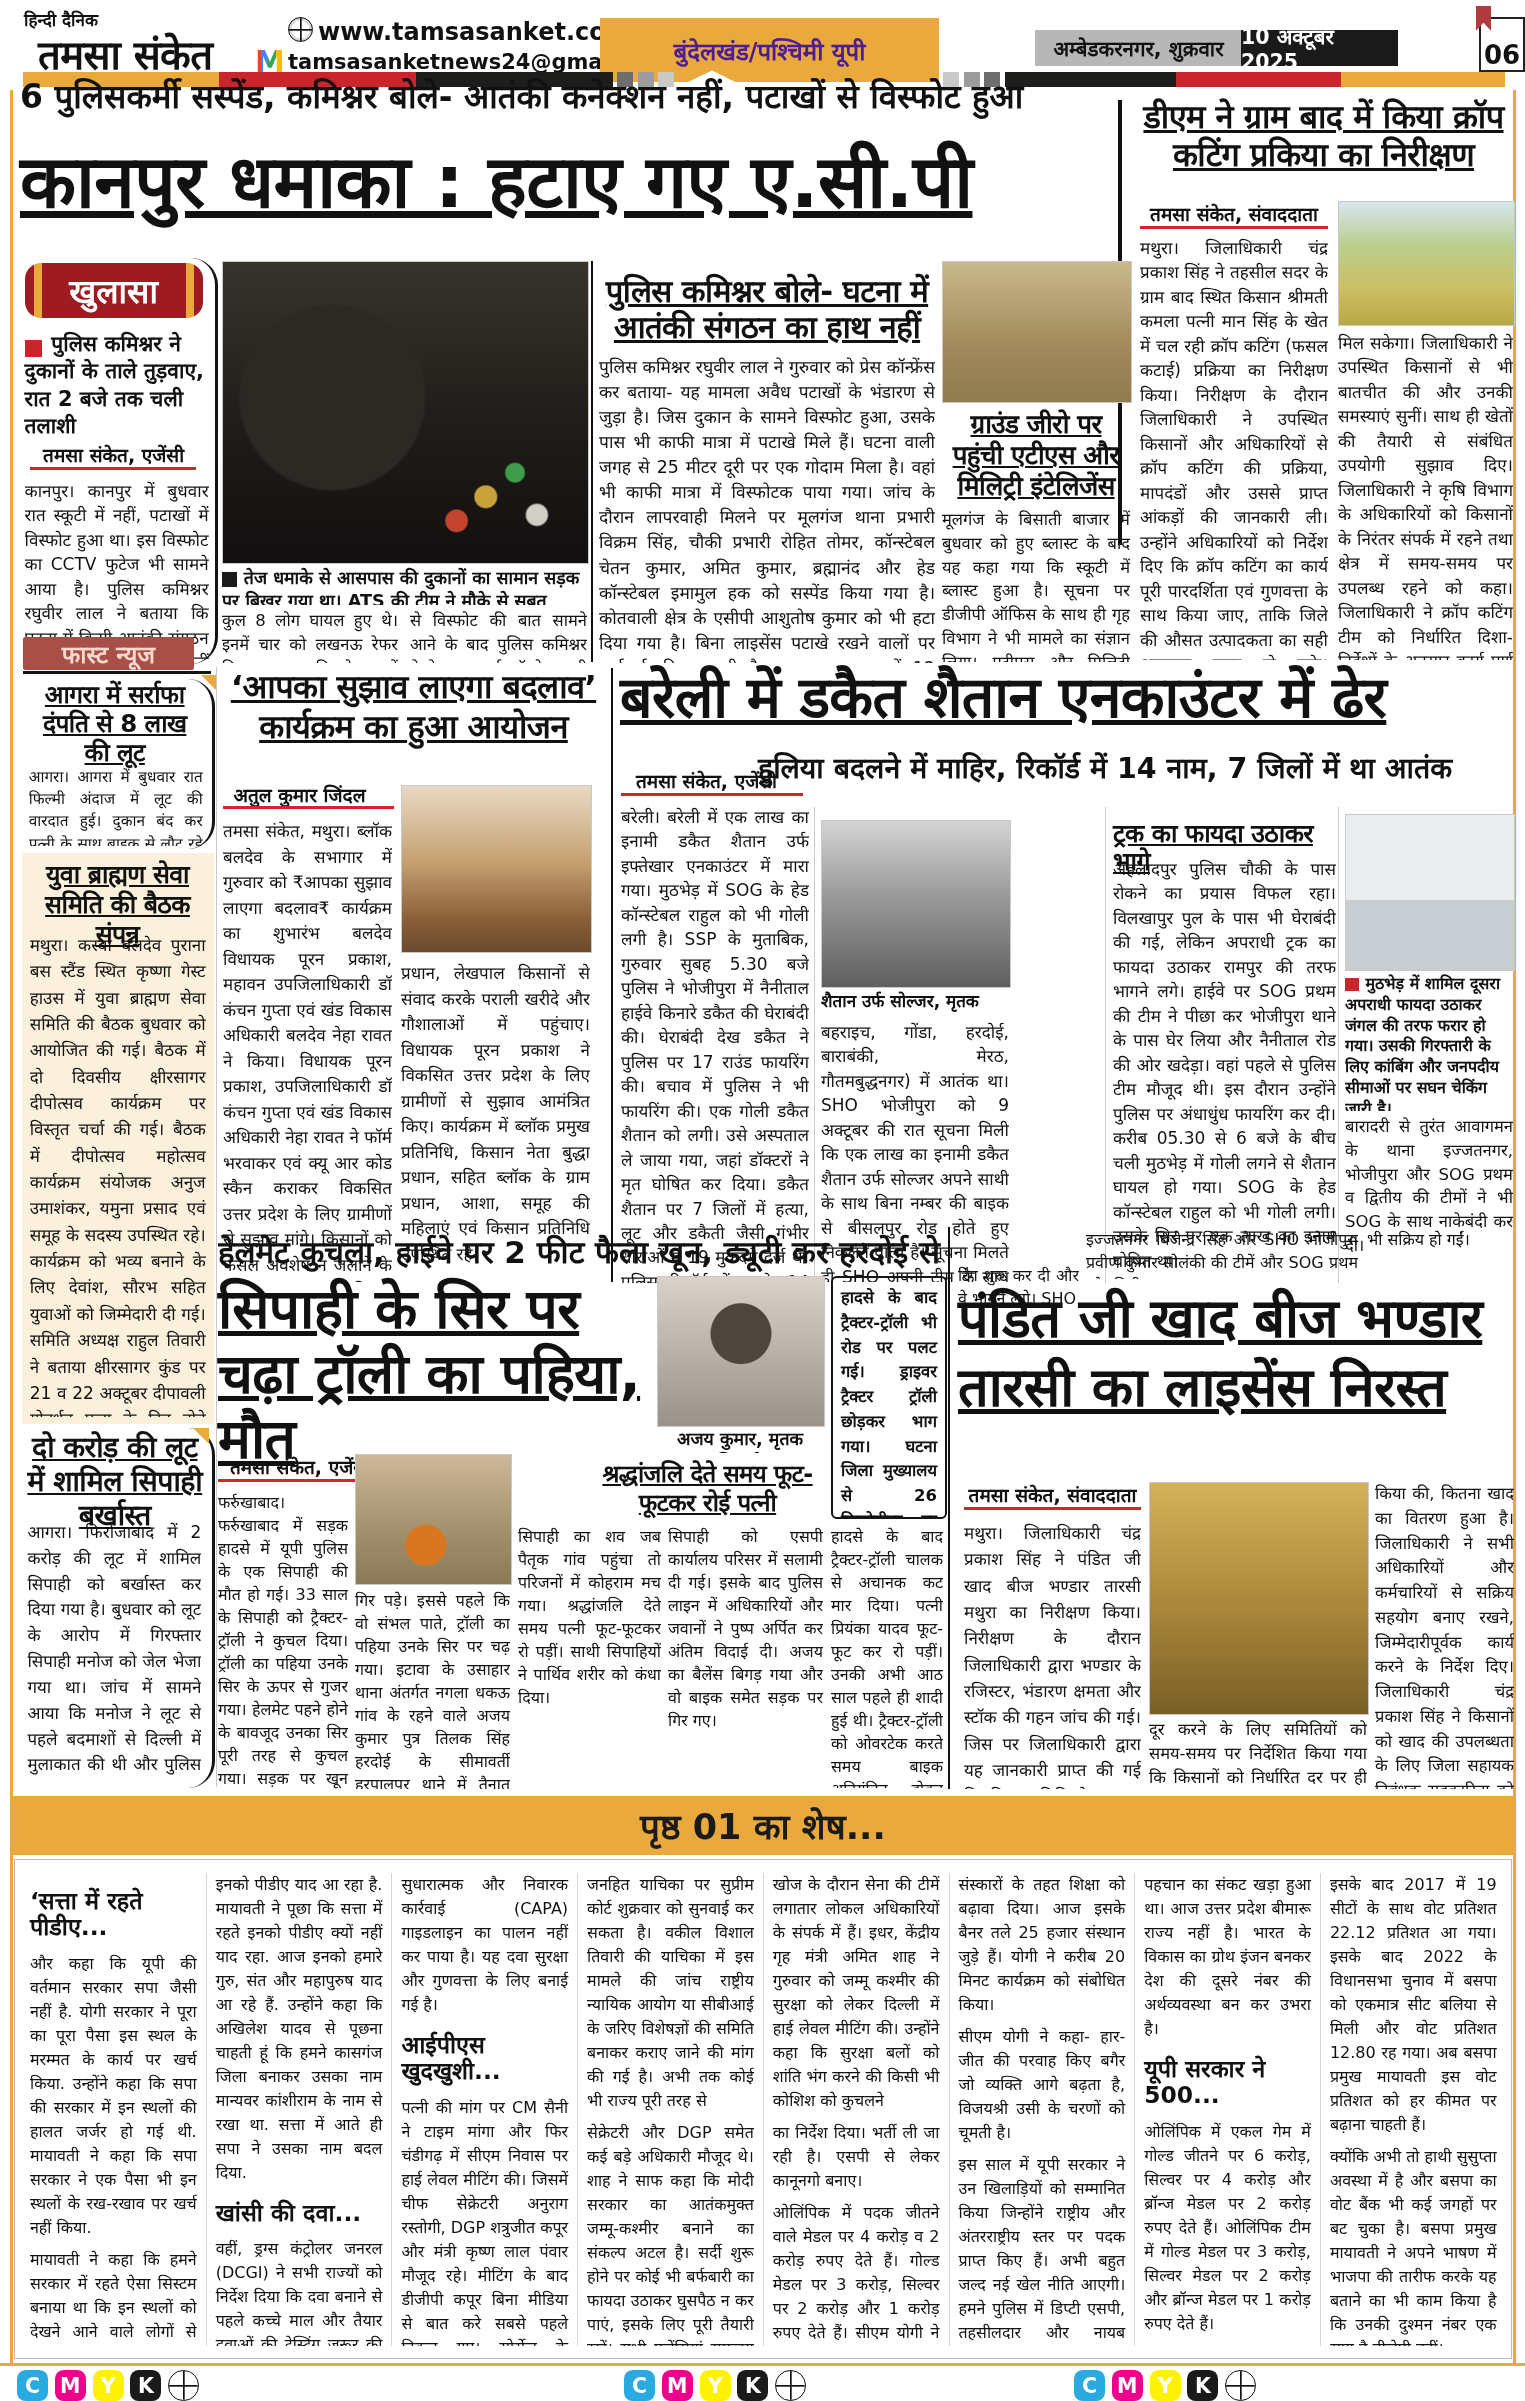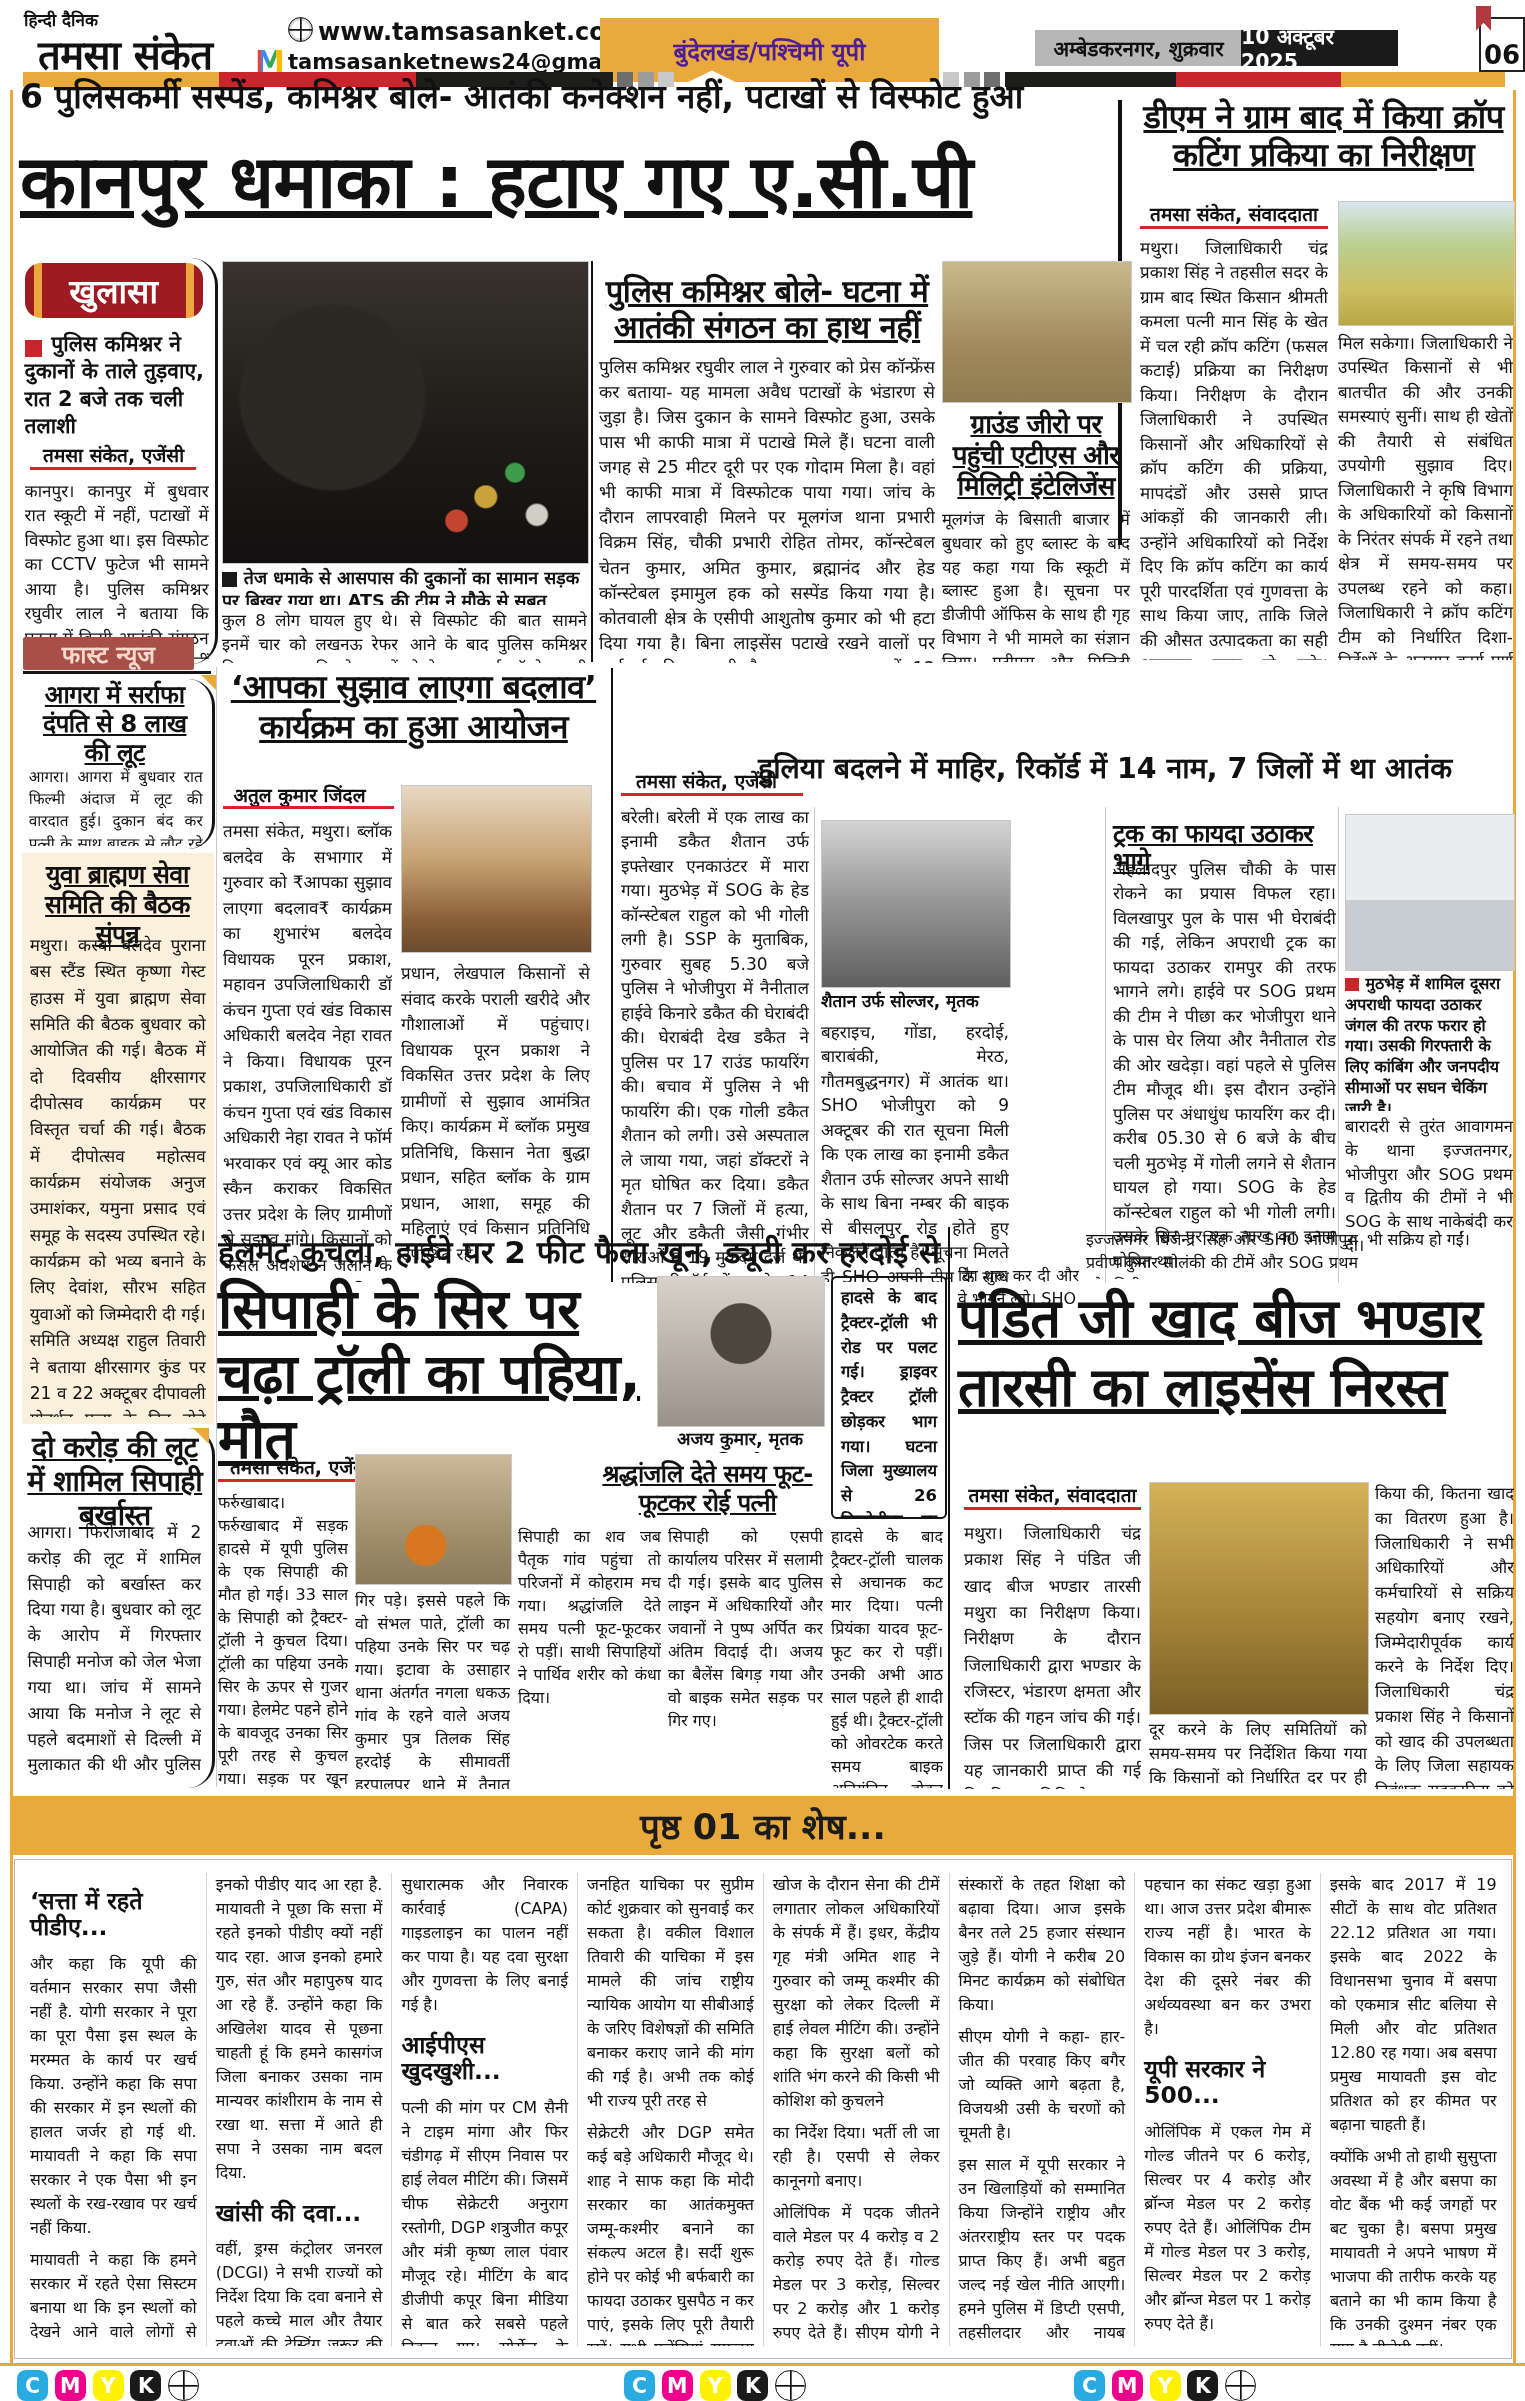--- a/index.html
+++ b/index.html
@@ -181,20 +181,21 @@
 
   <div class="abs headline ctr" style="left:221px;top:668px;width:385px;font-size:32.5px;line-height:1.22;">‘आपका सुझाव लाएगा बदलाव’ कार्यक्रम का हुआ आयोजन</div>
   <div class="abs byline" style="left:214px;top:782px;width:171px;">अतुल कुमार जिंदल</div>
   <div class="abs redrule" style="left:223px;top:806px;width:171px;"></div>
   <div class="ph ph-press" style="left:401px;top:785px;width:189px;height:166px;"></div>
   <div class="abs body-txt" style="left:223px;top:819px;width:169px;height:463px;font-size:17px;line-height:1.5;">तमसा संकेत, मथुरा। ब्लॉक बलदेव के सभागार में गुरुवार को ₹आपका सुझाव लाएगा बदलाव₹ कार्यक्रम का शुभारंभ बलदेव विधायक पूरन प्रकाश, महावन उपजिलाधिकारी डॉ कंचन गुप्ता एवं खंड विकास अधिकारी बलदेव नेहा रावत ने किया। विधायक पूरन प्रकाश, उपजिलाधिकारी डॉ कंचन गुप्ता एवं खंड विकास अधिकारी नेहा रावत ने फॉर्म भरवाकर एवं क्यू आर कोड स्कैन कराकर विकसित उत्तर प्रदेश के लिए ग्रामीणों से सुझाव मांगे। किसानों को फसल अवशेष न जलाने के प्रति जागरूक किया। बताया कि माननीय हरित अधिकरण नई दिल्ली द्वारा फसल अवशेष जलाना दंडनीय अपराध घोषित किया है। ग्राम सचिव, ग्राम</div>
   <div class="abs body-txt" style="left:401px;top:961px;width:189px;height:320px;font-size:17px;line-height:1.5;">प्रधान, लेखपाल किसानों से संवाद करके पराली खरीदे और गौशालाओं में पहुंचाए। विधायक पूरन प्रकाश ने विकसित उत्तर प्रदेश के लिए ग्रामीणों से सुझाव आमंत्रित किए। कार्यक्रम में ब्लॉक प्रमुख प्रतिनिधि, किसान नेता बुद्धा प्रधान, सहित ब्लॉक के ग्राम प्रधान, आशा, समूह की महिलाएं एवं किसान प्रतिनिधि उपस्थित रहे।</div>
 
   <div class="abs vrule" style="left:611px;top:668px;width:2.3px;height:614px;"></div>
 
+  <div class="abs headline" style="left:620px;top:666px;width:894px;font-size:57px;white-space:nowrap;">बरेली में डकैत शैतान एनकाउंटर में ढेर</div>
   <div class="abs subhead" style="left:758px;top:748px;width:755px;font-size:28.5px;">हुलिया बदलने में माहिर, रिकॉर्ड में 14 नाम, 7 जिलों में था आतंक</div>
   <div class="abs byline" style="left:621px;top:768px;width:171px;">तमसा संकेत, एजेंसी</div>
   <div class="abs redrule" style="left:621px;top:793px;width:182px;"></div>
   <div class="abs body-txt" style="left:621px;top:805px;width:188px;height:478px;font-size:17px;">बरेली। बरेली में एक लाख का इनामी डकैत शैतान उर्फ इफ्तेखार एनकाउंटर में मारा गया। मुठभेड़ में SOG के हेड कॉन्स्टेबल राहुल को भी गोली लगी है। SSP के मुताबिक, गुरुवार सुबह 5.30 बजे पुलिस ने भोजीपुरा में नैनीताल हाईवे किनारे डकैत की घेराबंदी की। घेराबंदी देख डकैत ने पुलिस पर 17 राउंड फायरिंग की। बचाव में पुलिस ने भी फायरिंग की। एक गोली डकैत शैतान को लगी। उसे अस्पताल ले जाया गया, जहां डॉक्टरों ने मृत घोषित कर दिया। डकैत शैतान पर 7 जिलों में हत्या, लूट और डकैती जैसी गंभीर धाराओं में 19 मुकदमे दर्ज थे। पुलिस रिकॉर्ड में उसके 14 नाम और 5 एड्रेस मिले हैं। बदमाश का 7 जिलों (बरेली,</div>
 
   <div class="abs lrule" style="left:814px;top:807px;width:1.1px;height:476px;"></div>
 
   <div class="ph ph-dacoit" style="left:821px;top:820px;width:188px;height:166px;"></div>
   <div class="abs cap" style="left:821px;top:990px;width:188px;height:25px;font-size:17px;">शैतान उर्फ सोल्जर, मृतक</div>
   <div class="abs body-txt" style="left:821px;top:1020px;width:188px;height:262px;font-size:17px;">बहराइच, गोंडा, हरदोई, बाराबंकी, मेरठ, गौतमबुद्धनगर) में आतंक था। SHO भोजीपुरा को 9 अक्टूबर की रात सूचना मिली कि एक लाख का इनामी डकैत शैतान उर्फ सोल्जर अपने साथी के साथ बिना नम्बर की बाइक से बीसलपुर रोड होते हुए निकलने वाला है। सूचना मिलते ही SHO अपनी टीम के साथ बीसलपुर चौराहे पर पहुंच गए। इसी दौरान बाइक पर सवार दो बदमाश आते दिखे। पुलिस को देख उन्होंने फायरिंग शुरू कर दी और भागने लगे। SHO</div>

